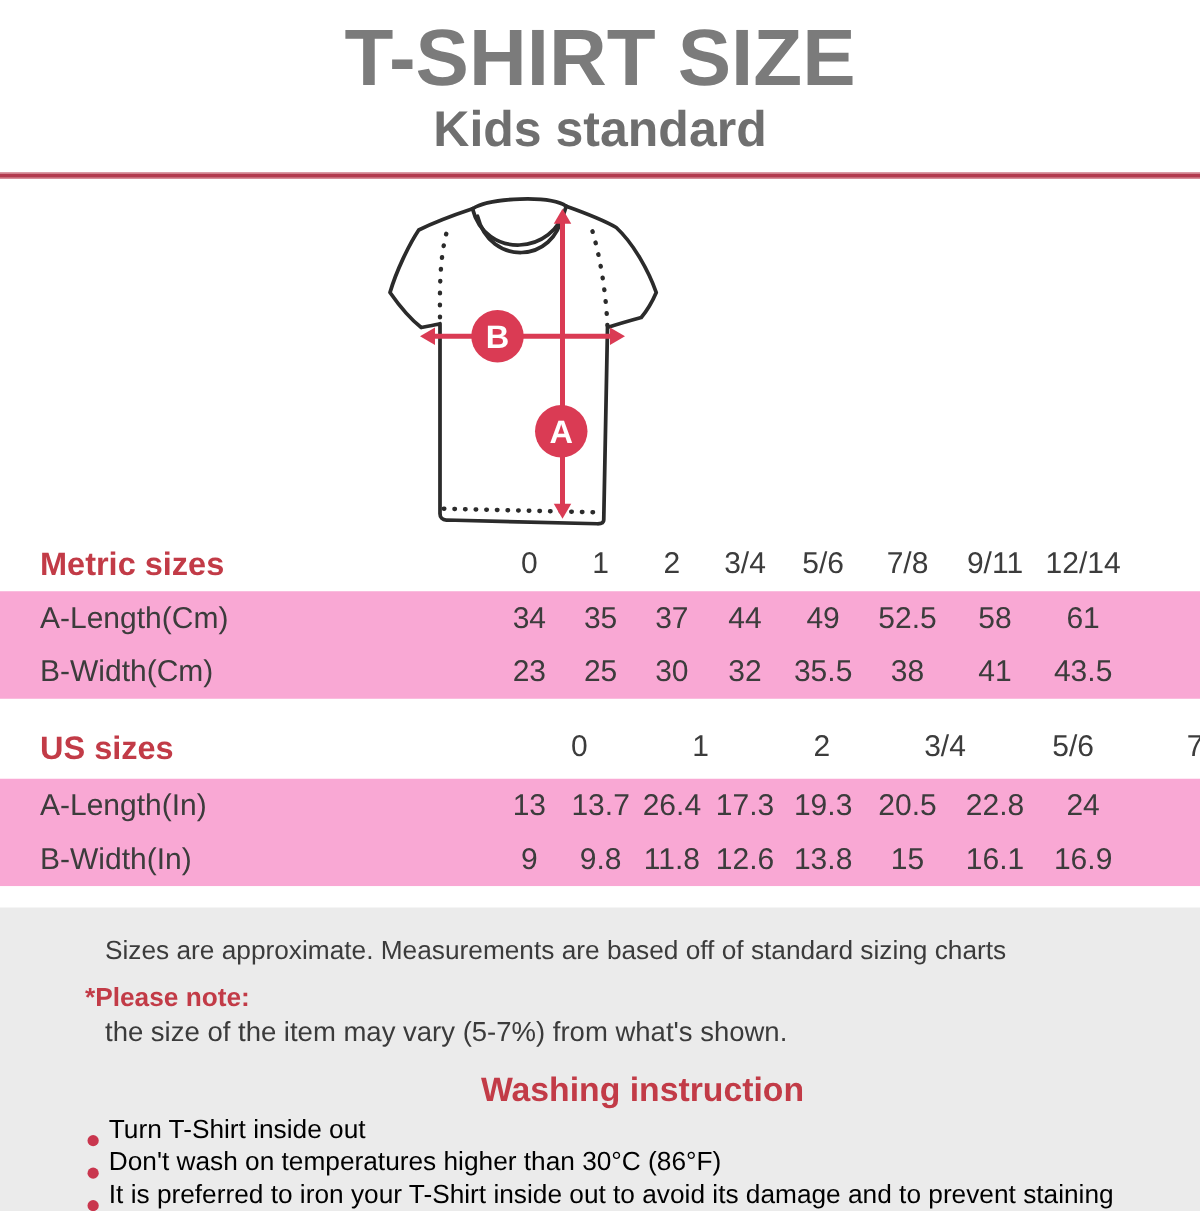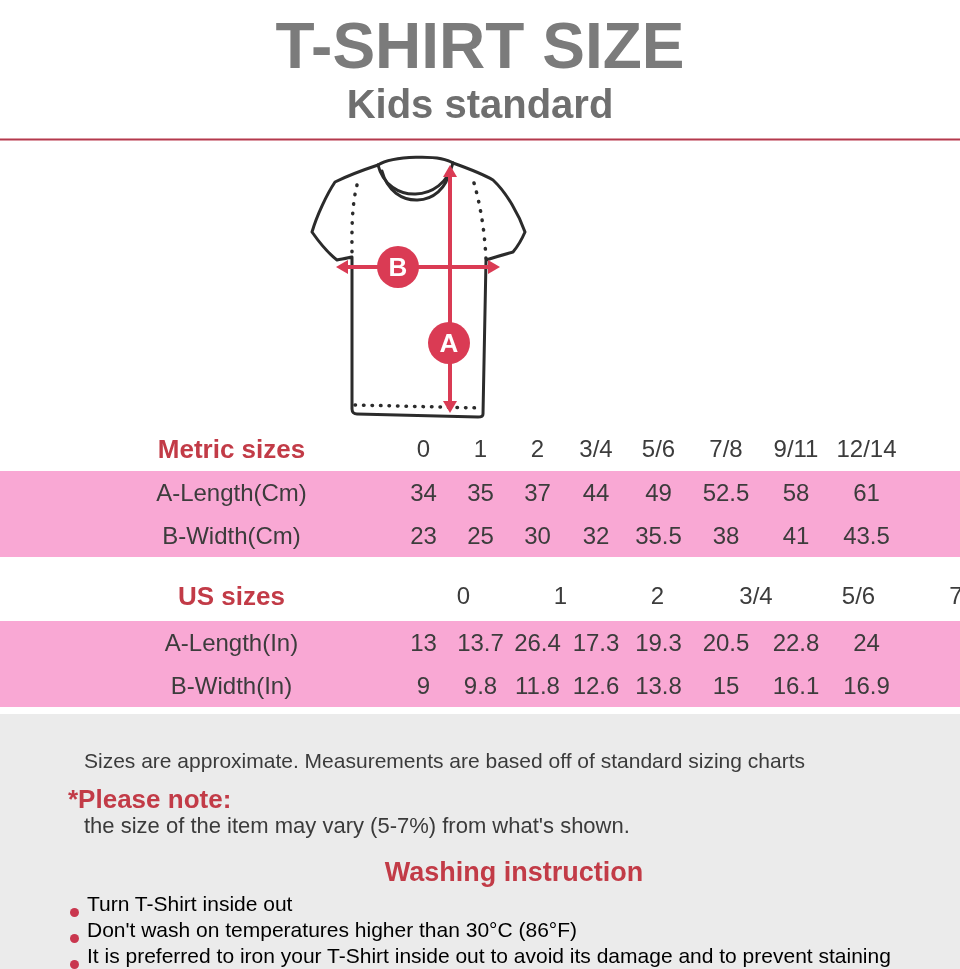--- a/index.html
+++ b/index.html
@@ -23,35 +23,35 @@
   }
   
   .shirt-wrap{margin:6px 0 0 300px;width:240px;height:280px;}
   
   .t-row{
     display:grid;
     grid-template-columns:395px 57px 57px 57px 60px 65px 70px 70px 71px;
     align-items:center;height:43px;
   }
   .t-row .label{
-    padding-left:68px;font-size:24px;color:#3c3c3c;white-space:nowrap;text-align:center;
+    padding-left:32px;font-size:24px;color:#3c3c3c;white-space:nowrap;
   }
   .t-row .val{
     text-align:center;font-size:24px;color:#3c3c3c;white-space:nowrap;
   }
   .header-row{height:44px;}
   .header-row .label{font-size:26px;font-weight:bold;color:#c23b47;}
   .header-row .val{font-weight:normal;}
   .us-row{height:64px;box-sizing:border-box;padding-top:14px;gap:40px;}
   .stripe{background:#f9a8d4;}
   .white-gap{height:17px;background:#ffffff;}
   
-  .notes{background:#ebebeb;flex:1;box-sizing:border-box;padding-top:24px;}
+  .notes{background:#ebebeb;flex:1;box-sizing:border-box;padding-top:12px;}
   .approx-line{margin:10px 0 0 84px;font-size:21px;color:#3b3b3b;line-height:26px;}
-  .please-label{margin:11px 0 0 68px;font-size:26px;font-weight:bold;color:#c23b47;line-height:28px;}
+  .please-label{margin:11px 0 0 68px;font-size:21px;font-weight:bold;color:#c23b47;line-height:28px;}
   .please-text{margin:0 0 0 84px;font-size:22px;color:#3b3b3b;line-height:26px;}
   .wash-title{margin:18px 0 0 68px;font-size:27px;font-weight:bold;color:#c23b47;line-height:30px;text-align:center;}
   .wash-list{margin:4px 0 0 70px;}
   .wash-item{font-size:21px;color:#000000;line-height:26px;display:flex;align-items:flex-end;}
   .bullet{
     display:inline-block;width:9px;height:9px;border-radius:50%;
     background:#c9364e;margin-right:8px;flex:0 0 auto;
   }
 </style>
 </head>

